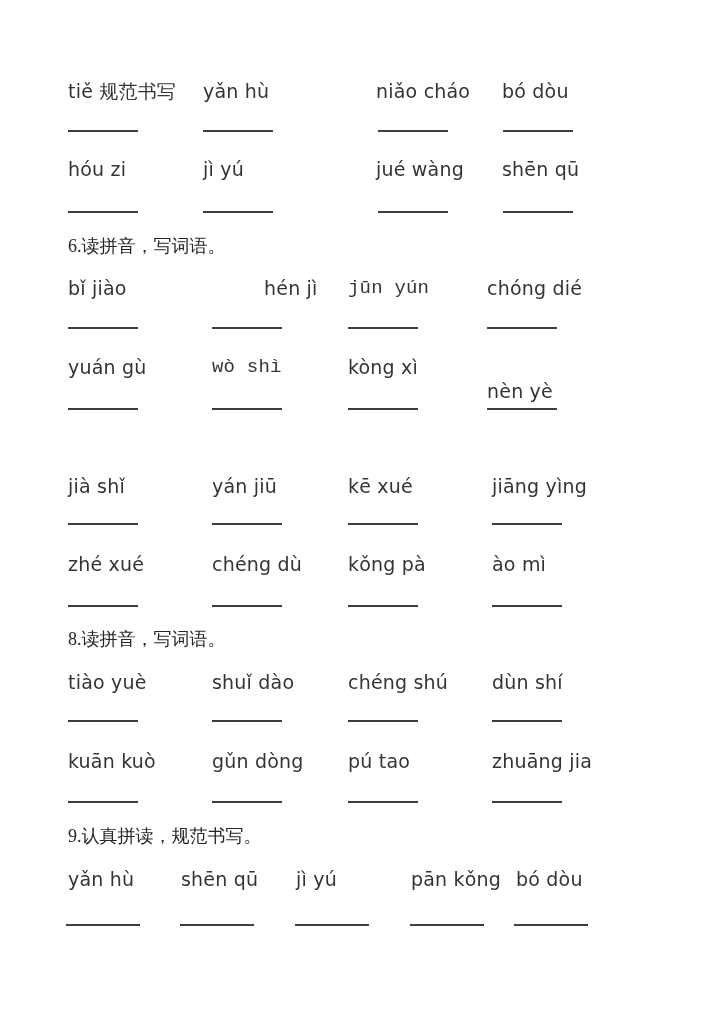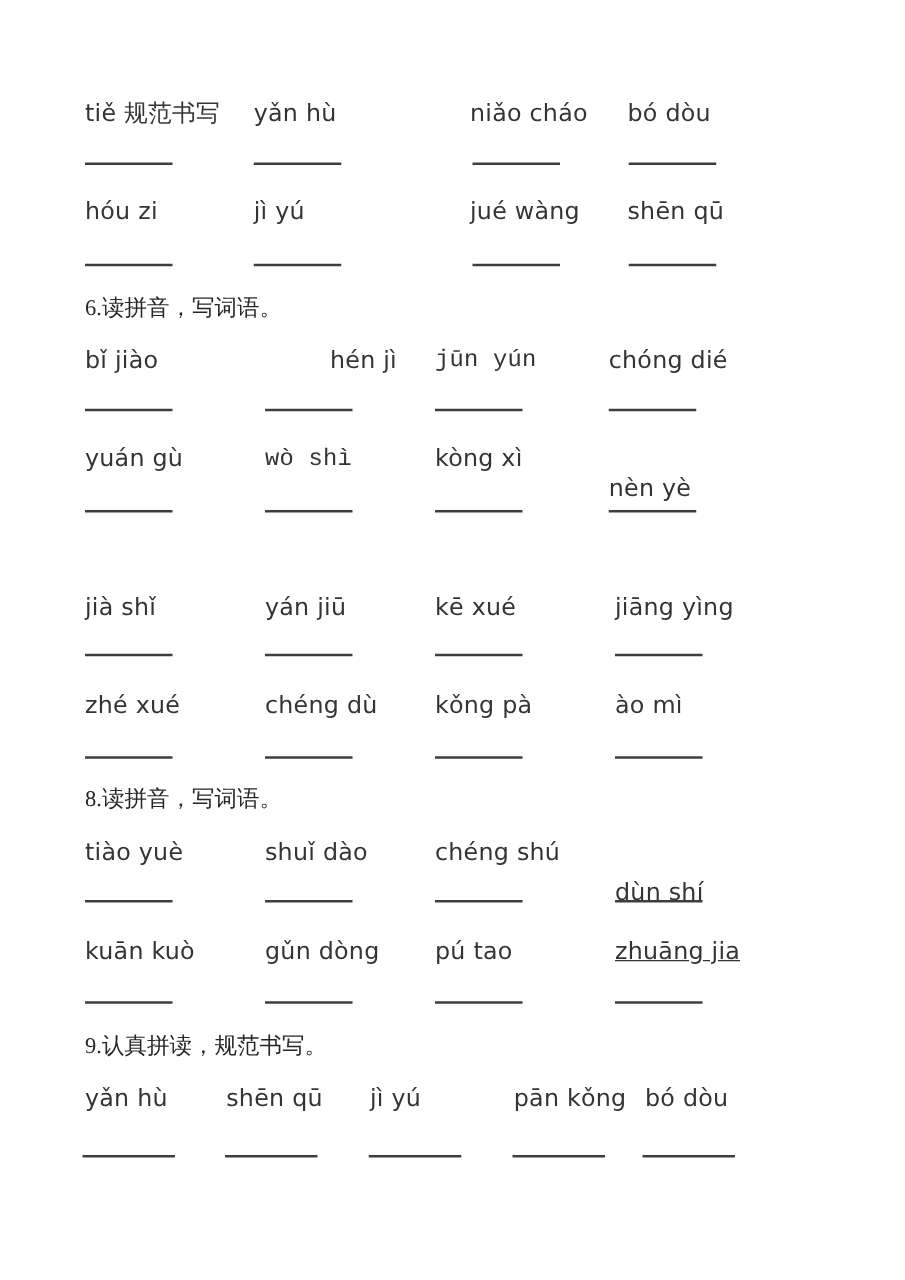--- a/index.html
+++ b/index.html
@@ -93,30 +93,30 @@
   <span class="word" style="left:492px; top:553px;">ào mì</span>
   <span class="blank" style="left:68px;  top:605px;"></span>
   <span class="blank" style="left:212px; top:605px;"></span>
   <span class="blank" style="left:348px; top:605px;"></span>
   <span class="blank" style="left:492px; top:605px;"></span>
 
   <span class="heading" style="top:628px;">8.读拼音，写词语。</span>
   <span class="word" style="left:68px;  top:671px;">tiào yuè</span>
   <span class="word" style="left:212px; top:671px;">shuǐ dào</span>
   <span class="word" style="left:348px; top:671px;">chéng shú</span>
-  <span class="word" style="left:492px; top:671px;margin-top:32px;">dùn shí</span>
+  <span class="word" style="left:492px; top:671px;">dùn shí</span>
   <span class="blank" style="left:68px;  top:720px;"></span>
   <span class="blank" style="left:212px; top:720px;"></span>
   <span class="blank" style="left:348px; top:720px;"></span>
   <span class="blank" style="left:492px; top:720px;"></span>
 
   <span class="word" style="left:68px;  top:750px;">kuān kuò</span>
   <span class="word" style="left:212px; top:750px;">gǔn dòng</span>
   <span class="word" style="left:348px; top:750px;">pú tao</span>
-  <span class="word" style="left:492px; top:750px;text-decoration:underline;">zhuāng jia</span>
+  <span class="word" style="left:492px; top:750px;">zhuāng jia</span>
   <span class="blank" style="left:68px;  top:801px;"></span>
   <span class="blank" style="left:212px; top:801px;"></span>
   <span class="blank" style="left:348px; top:801px;"></span>
   <span class="blank" style="left:492px; top:801px;"></span>
 
   <span class="heading" style="top:825px;">9.认真拼读，规范书写。</span>
   <span class="word" style="left:68px;  top:868px;">yǎn hù</span>
   <span class="word" style="left:181px; top:868px;">shēn qū</span>
   <span class="word" style="left:296px; top:868px;">jì yú</span>
   <span class="word" style="left:411px; top:868px;">pān kǒng</span>

